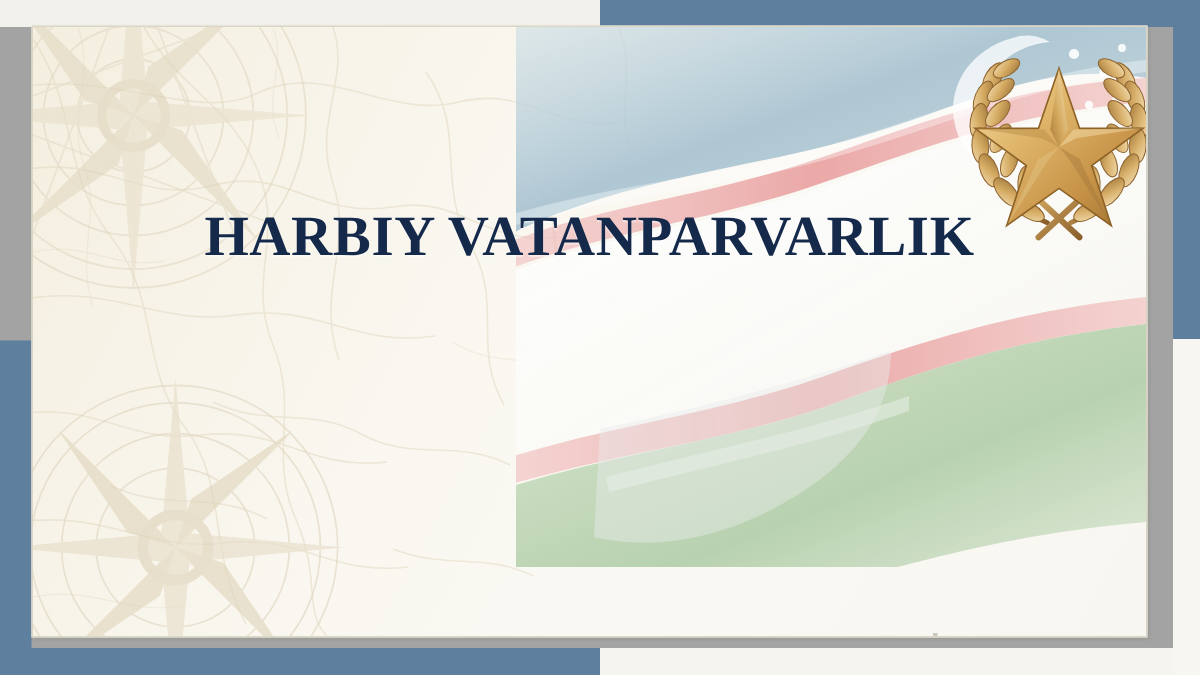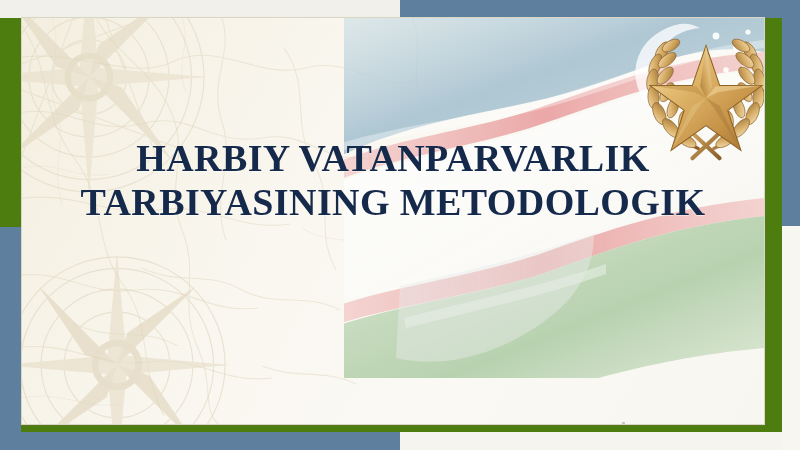--- a/index.html
+++ b/index.html
@@ -11,21 +11,21 @@
     width: 800px;
     height: 450px;
     overflow: hidden;
     font-family: "Liberation Serif", serif;
   }
 
   #slide {
     position: relative;
     width: 800px;
     height: 450px;
-    background: #4d7c0f;
+    background: #a3a3a3;
     overflow: hidden;
   }
 
   
   .band {
     position: absolute;
     background: #5e7f9e;
   }
   .band-top    { left: 400px; top: 0;     width: 400px; height: 18px; }
   .band-right  { left: 782px; top: 0;     width: 18px;  height: 226px; }
@@ -381,18 +381,17 @@
         <polygon points="70,16 76,58 70,70 64,58" fill="url(#gStar2)" opacity="0.95"></polygon>
         <polygon points="127.6,57.2 82,64 70,70 80,58" fill="#f4ddaa" opacity="0.5"></polygon>
         <polygon points="12.4,57.2 58,64 70,70 60,58" fill="#b98c45" opacity="0.45"></polygon>
         <polygon points="105.9,124 78,80 70,70 84,78" fill="#a87c3c" opacity="0.5"></polygon>
         <polygon points="34.1,124 62,80 70,70 56,78" fill="#e3c684" opacity="0.45"></polygon>
       </g>
     </svg>
 
     <div id="title">
       <span class="tline">HARBIY VATANPARVARLIK</span>
-      <span class="tline">TARBIYASINING METODOLOGIK</span>
     </div>
 
     <div class="speck"></div>
   </div>
 </div>
 
 </body></html>

